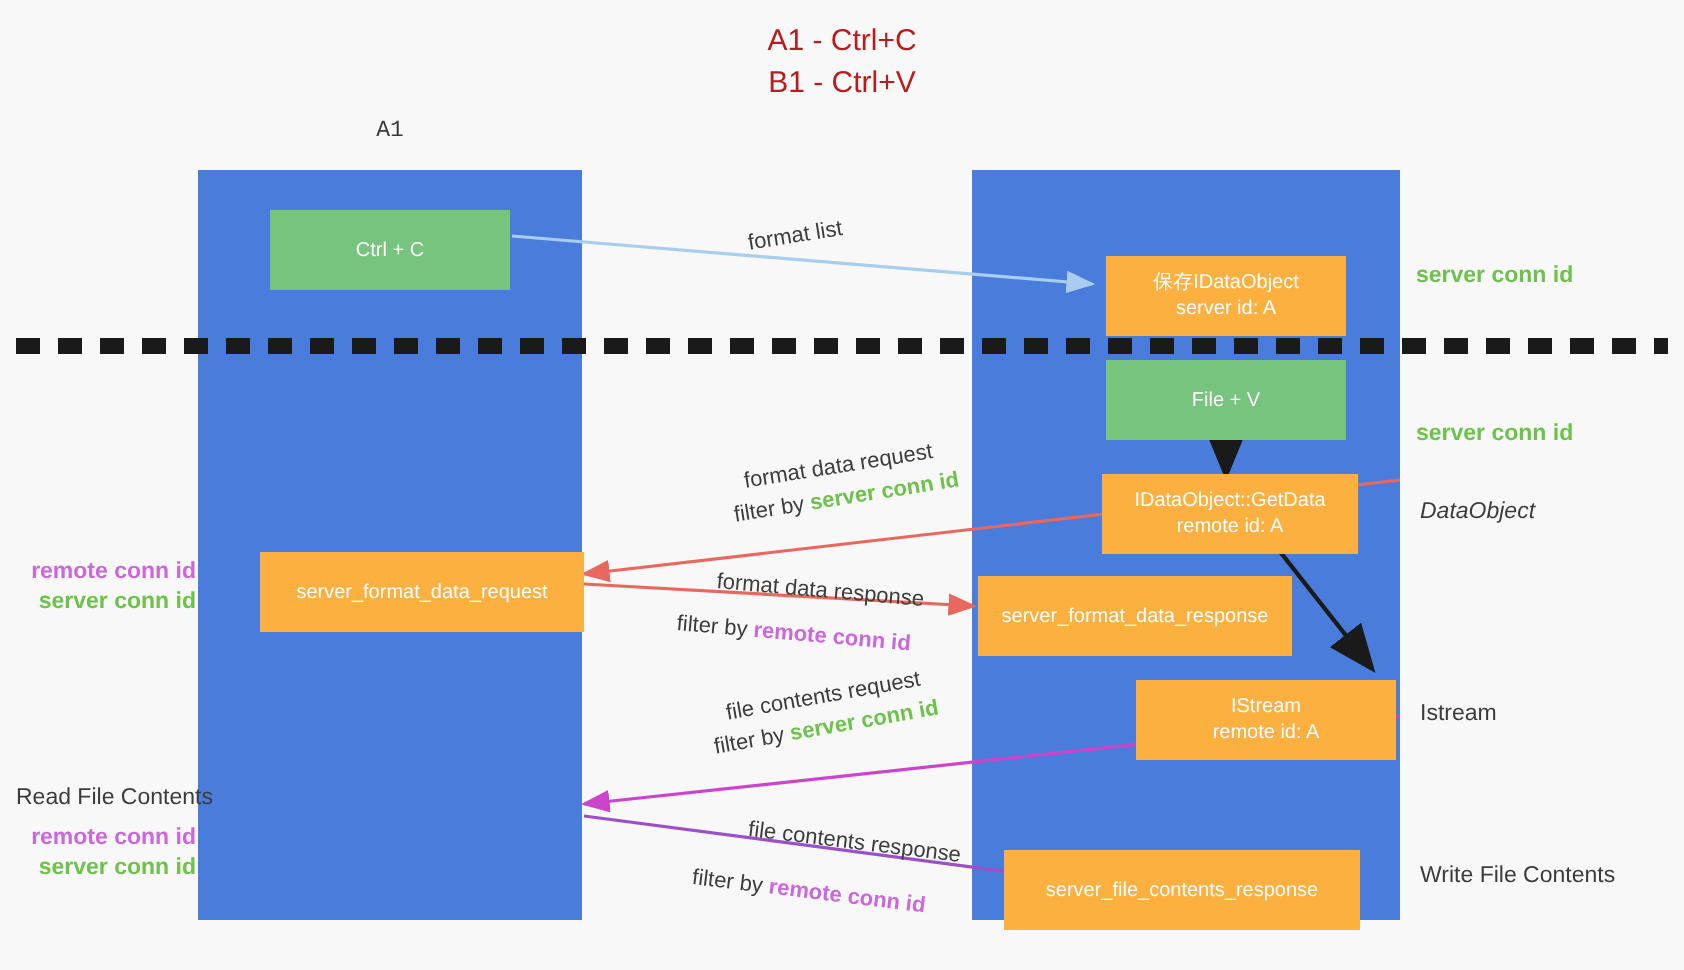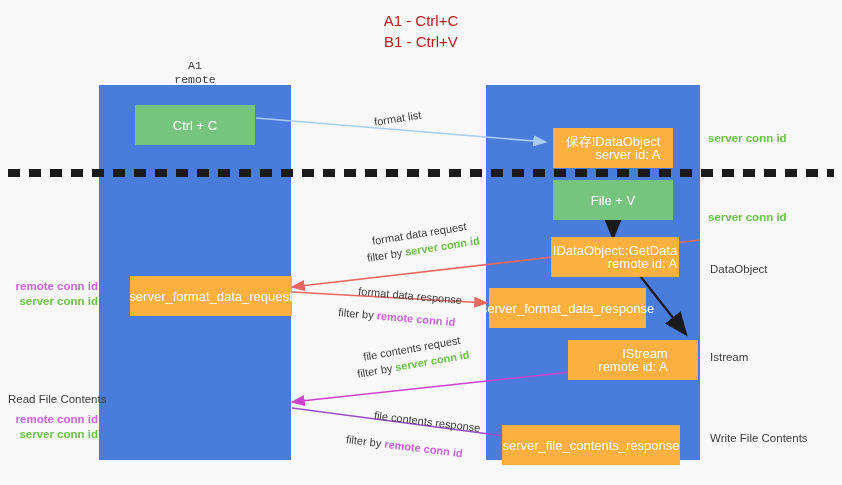--- a/index.html
+++ b/index.html
@@ -24,21 +24,21 @@
     position:absolute;text-align:center;font-size:11.5px;line-height:14px;color:#3c3c3c;
   }
 
   
   .lane{position:absolute;background:#4a7ddb;}
 
   
   .box{
     position:absolute;box-sizing:border-box;
     display:flex;align-items:center;justify-content:center;
-    text-align:right;color:#ffffff;font-size:13px;line-height:13px;
+    text-align:center;color:#ffffff;font-size:10px;line-height:13px;
     padding:20px 4px;
   }
   .box.green{background:#76c47d;}
   .box.orange{background:#fcb040;}
   .box .two{white-space:pre-line;}
 
   
   .note{position:absolute;font-size:11.5px;line-height:15px;}
   .note.green{color:#6cc24a;font-weight:bold;}
   .note.purple{color:#cc66dd;font-weight:bold;}
@@ -63,21 +63,20 @@
 
 <div id="stage">
 
   <div class="title">
     <div>A1 - Ctrl+C</div>
     <div>B1 - Ctrl+V</div>
   </div>
 
   <div class="colhead" style="left:115px;top:59px;width:160px;font-family:Liberation Mono, monospace;">
     <div>A1</div>
-    <div>remote</div>
   </div>
   <div class="colhead" style="left:525px;top:59px;width:160px;margin-top:40px;">
     <div>B1</div>
     <div>connection</div>
   </div>
 
   <div class="lane" style="left:99px;top:85px;width:192px;height:375px;"></div>
   <div class="lane" style="left:486px;top:85px;width:214px;height:375px;"></div>
 
   <svg class="overlay">
@@ -147,21 +146,21 @@
     <span class="two">IStream
 remote id: A</span>
   </div>
 
   <div class="box orange" style="left:502px;top:425px;width:178px;height:26px;">
     <span>server_file_contents_response</span>
   </div>
 
   <div class="note green" style="left:708px;top:131px;">server conn id</div>
   <div class="note green" style="left:708px;top:210px;">server conn id</div>
-  <div class="note dark" style="left:710px;top:262px;">DataObject</div>
+  <div class="note dark" style="left:710px;top:249px;font-style:italic;">DataObject</div>
   <div class="note dark" style="left:710px;top:350px;">Istream</div>
   <div class="note dark" style="left:710px;top:431px;">Write File Contents</div>
 
   <div style="position:absolute;left:8px;top:279px;width:90px;text-align:right;">
     <div class="note purple" style="position:static;">remote conn id</div>
     <div class="note green" style="position:static;">server conn id</div>
   </div>
 
   <div class="note dark" style="left:8px;top:392px;">Read File Contents</div>
 

